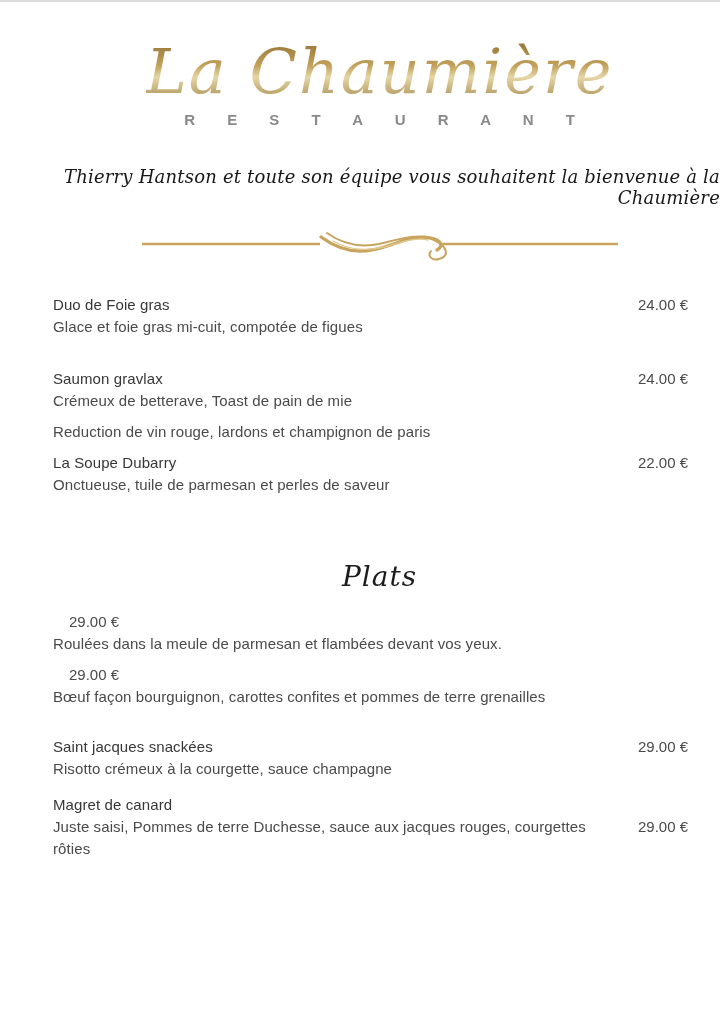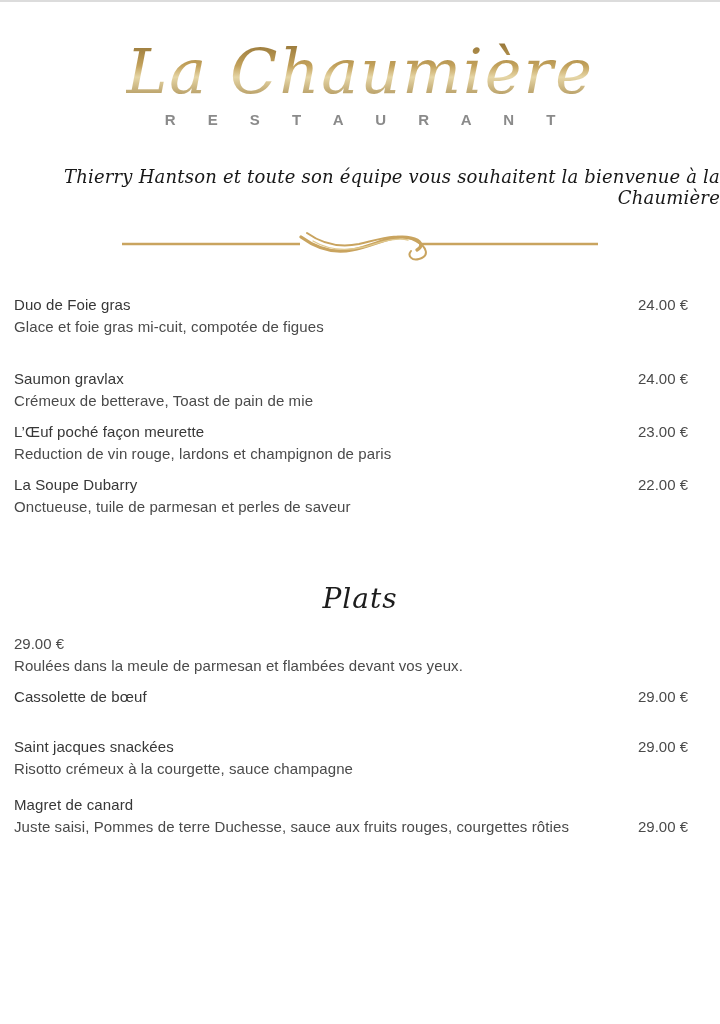--- a/index.html
+++ b/index.html
@@ -10,20 +10,21 @@
     margin: 0 auto;
     font-family: "Liberation Sans", sans-serif;
     color: #4a4a4a;
     overflow: hidden;
   }
   .page {
     width: 720px;
     height: 1024px;
     background: #ffffff;
     border-top: 2px solid #dcdcdc;
+    padding-left: 39px;
   }
 
   
   .logo-block { text-align: center; padding-top: 34px; }
   .logo-script {
     font-family: "DejaVu Serif", serif;
     font-style: italic;
     font-size: 62px;
     line-height: 1.15;
     letter-spacing: 2px;
@@ -89,20 +90,21 @@
     line-height: 22px;
     color: #373737;
     letter-spacing: 0.1px;
   }
   .item-price {
     font-weight: 400;
     font-size: 15px;
     line-height: 22px;
     color: #4a4a4a;
     white-space: nowrap;
+    margin-left: 16px;
   }
   .item-desc {
     font-weight: 400;
     font-size: 15px;
     line-height: 22px;
     color: #4a4a4a;
     letter-spacing: 0.1px;
   }
 </style>
 </head>
@@ -140,24 +142,20 @@
 
     <div class="menu-item">
       <div class="item-row">
         <span class="item-name">Saumon gravlax</span>
         <span class="item-price">24.00 €</span>
       </div>
       <div class="item-desc">Crémeux de betterave, Toast de pain de mie</div>
     </div>
 
     <div class="menu-item">
-      <div class="item-row">
-        <span class="item-name">L’Œuf poché façon meurette</span>
-        <span class="item-price">23.00 €</span>
-      </div>
       <div class="item-desc">Reduction de vin rouge, lardons et champignon de paris</div>
     </div>
 
     <div class="menu-item">
       <div class="item-row">
         <span class="item-name">La Soupe Dubarry</span>
         <span class="item-price">22.00 €</span>
       </div>
       <div class="item-desc">Onctueuse, tuile de parmesan et perles de saveur</div>
     </div>
@@ -170,38 +168,38 @@
 
     <div class="menu-item">
       <div class="item-row">
         <span class="item-price">29.00 €</span>
       </div>
       <div class="item-desc">Roulées dans la meule de parmesan et flambées devant vos yeux.</div>
     </div>
 
     <div class="menu-item gap-md">
       <div class="item-row">
-        <span class="item-name">Cassolette de bœuf</span>
-        <span class="item-price">29.00 €</span>
-      </div>
+        <span class="item-price">29.00 €</span>
+      </div>
+      <div class="item-desc">Bœuf façon bourguignon, carottes confites et pommes de terre grenailles</div>
     </div>
 
     <div class="menu-item gap-sm">
       <div class="item-row">
         <span class="item-name">Saint jacques snackées</span>
         <span class="item-price">29.00 €</span>
       </div>
       <div class="item-desc">Risotto crémeux à la courgette, sauce champagne</div>
     </div>
 
     <div class="menu-item">
       <div class="item-row">
         <span class="item-name">Magret de canard</span>
       </div>
       <div class="item-row">
-        <span class="item-desc">Juste saisi, Pommes de terre Duchesse, sauce aux fruits rouges, courgettes rôties</span>
+        <span class="item-desc">Juste saisi, Pommes de terre Duchesse, sauce aux jacques rouges, courgettes rôties</span>
         <span class="item-price">29.00 €</span>
       </div>
     </div>
 
   </div>
 
 </div>
 
 </body></html>

